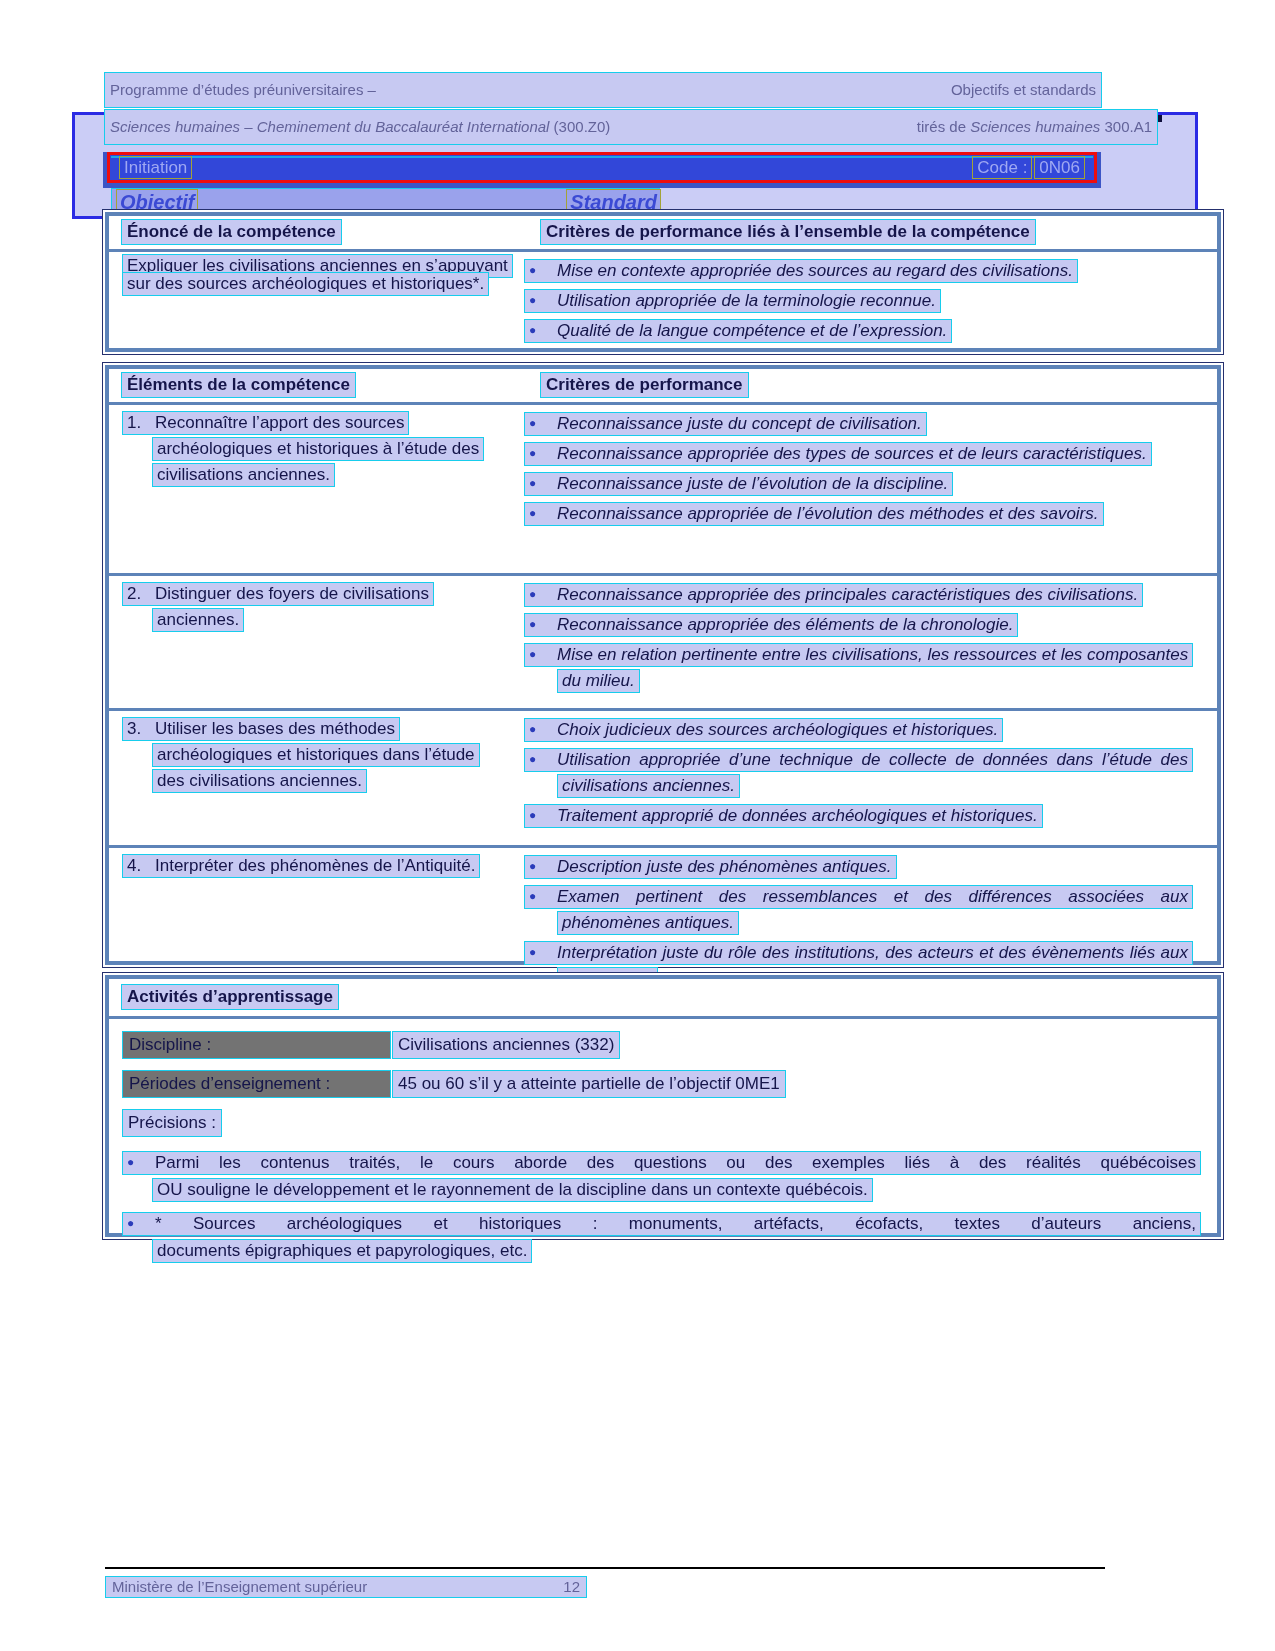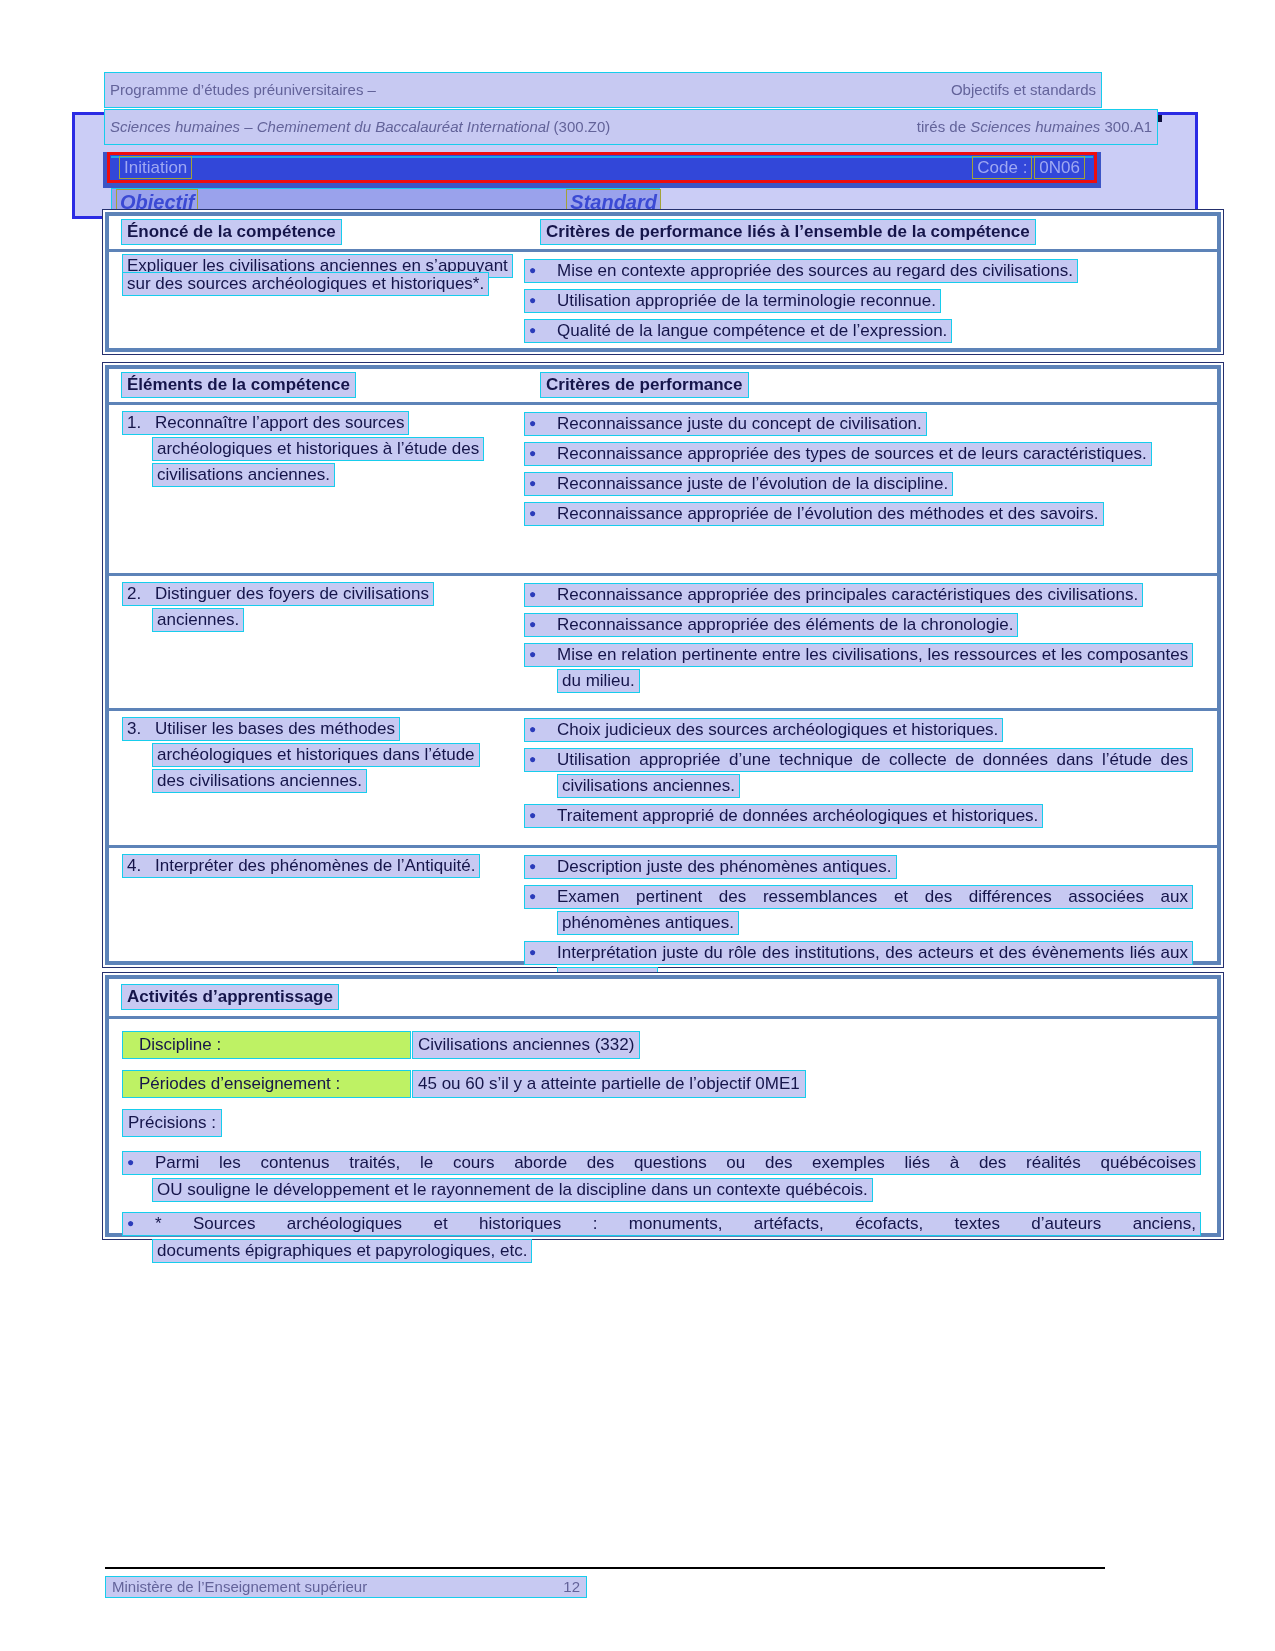--- a/index.html
+++ b/index.html
@@ -43,28 +43,28 @@
   .trow + .trow{border-top:3px solid #5d83b8;}
   .r1{min-height:168px;}.r2{min-height:135px;}.r3{min-height:137px;}
   .td-left{width:415px;padding-left:13px;box-sizing:border-box;}
   .td-right{flex:1;padding-right:24px;}
   .stmt{width:392px;line-height:18px;}
   .elem{width:382px;line-height:26px;padding-left:30px;text-indent:-30px;box-sizing:border-box;}
   .btxt{background:#c7c9f2;border:1px solid #17cdec;padding:1px 4px 2px;
         -webkit-box-decoration-break:clone;box-decoration-break:clone;}
   .btxt.withnum::before{content:attr(data-num);display:inline-block;width:28px;text-indent:0;}
   ul.crits{margin:0;padding:0;list-style:none;}
-  li.crit{padding-left:33px;text-indent:-33px;margin:0 0 3px;text-align:justify;line-height:26px;}
+  li.crit{padding-left:33px;text-indent:-33px;margin:0 0 3px;text-align:justify;line-height:26px;font-style:italic;}
   .dot{display:inline-block;width:28px;text-indent:0;color:#2b3cba;font-size:12px;vertical-align:2px;}
   
   .t3head{padding:5px 0 6px 12px;border-bottom:3px solid #5d83b8;font-weight:bold;line-height:24px;}
   .t3head .hl{display:inline-block;padding:0 5px;}
   .t3body{padding:12px 16px 0 13px;}
   .actrow{display:flex;margin-bottom:11px;line-height:24px;}
-  .lab{display:inline-block;width:255px;background:#bef264;border:1px solid #17cdec;padding:1px 16px;}
+  .lab{display:inline-block;width:255px;background:#737373;border:1px solid #17cdec;padding:1px 6px;}
   .val{display:inline-block;background:#c7c9f2;border:1px solid #17cdec;padding:1px 5px;margin-left:1px;}
   .precis{display:inline-block;margin-bottom:12px;}
   .precis .hl{display:inline-block;padding:1px 5px;line-height:24px;}
   .note{margin-bottom:7px;}
   .nl1{text-align:justify;text-align-last:justify;line-height:27px;}
   .nl2{line-height:27px;padding-left:30px;}
   
   .f-rule{position:absolute;left:105px;top:1567px;width:1000px;height:2px;background:#000;}
   .f-box{position:absolute;left:105px;top:1576px;width:468px;display:flex;justify-content:space-between;
          background:#c7c9f2;border:1px solid #17cdec;padding:1px 6px;font-size:15px;color:#63639a;line-height:18px;}

